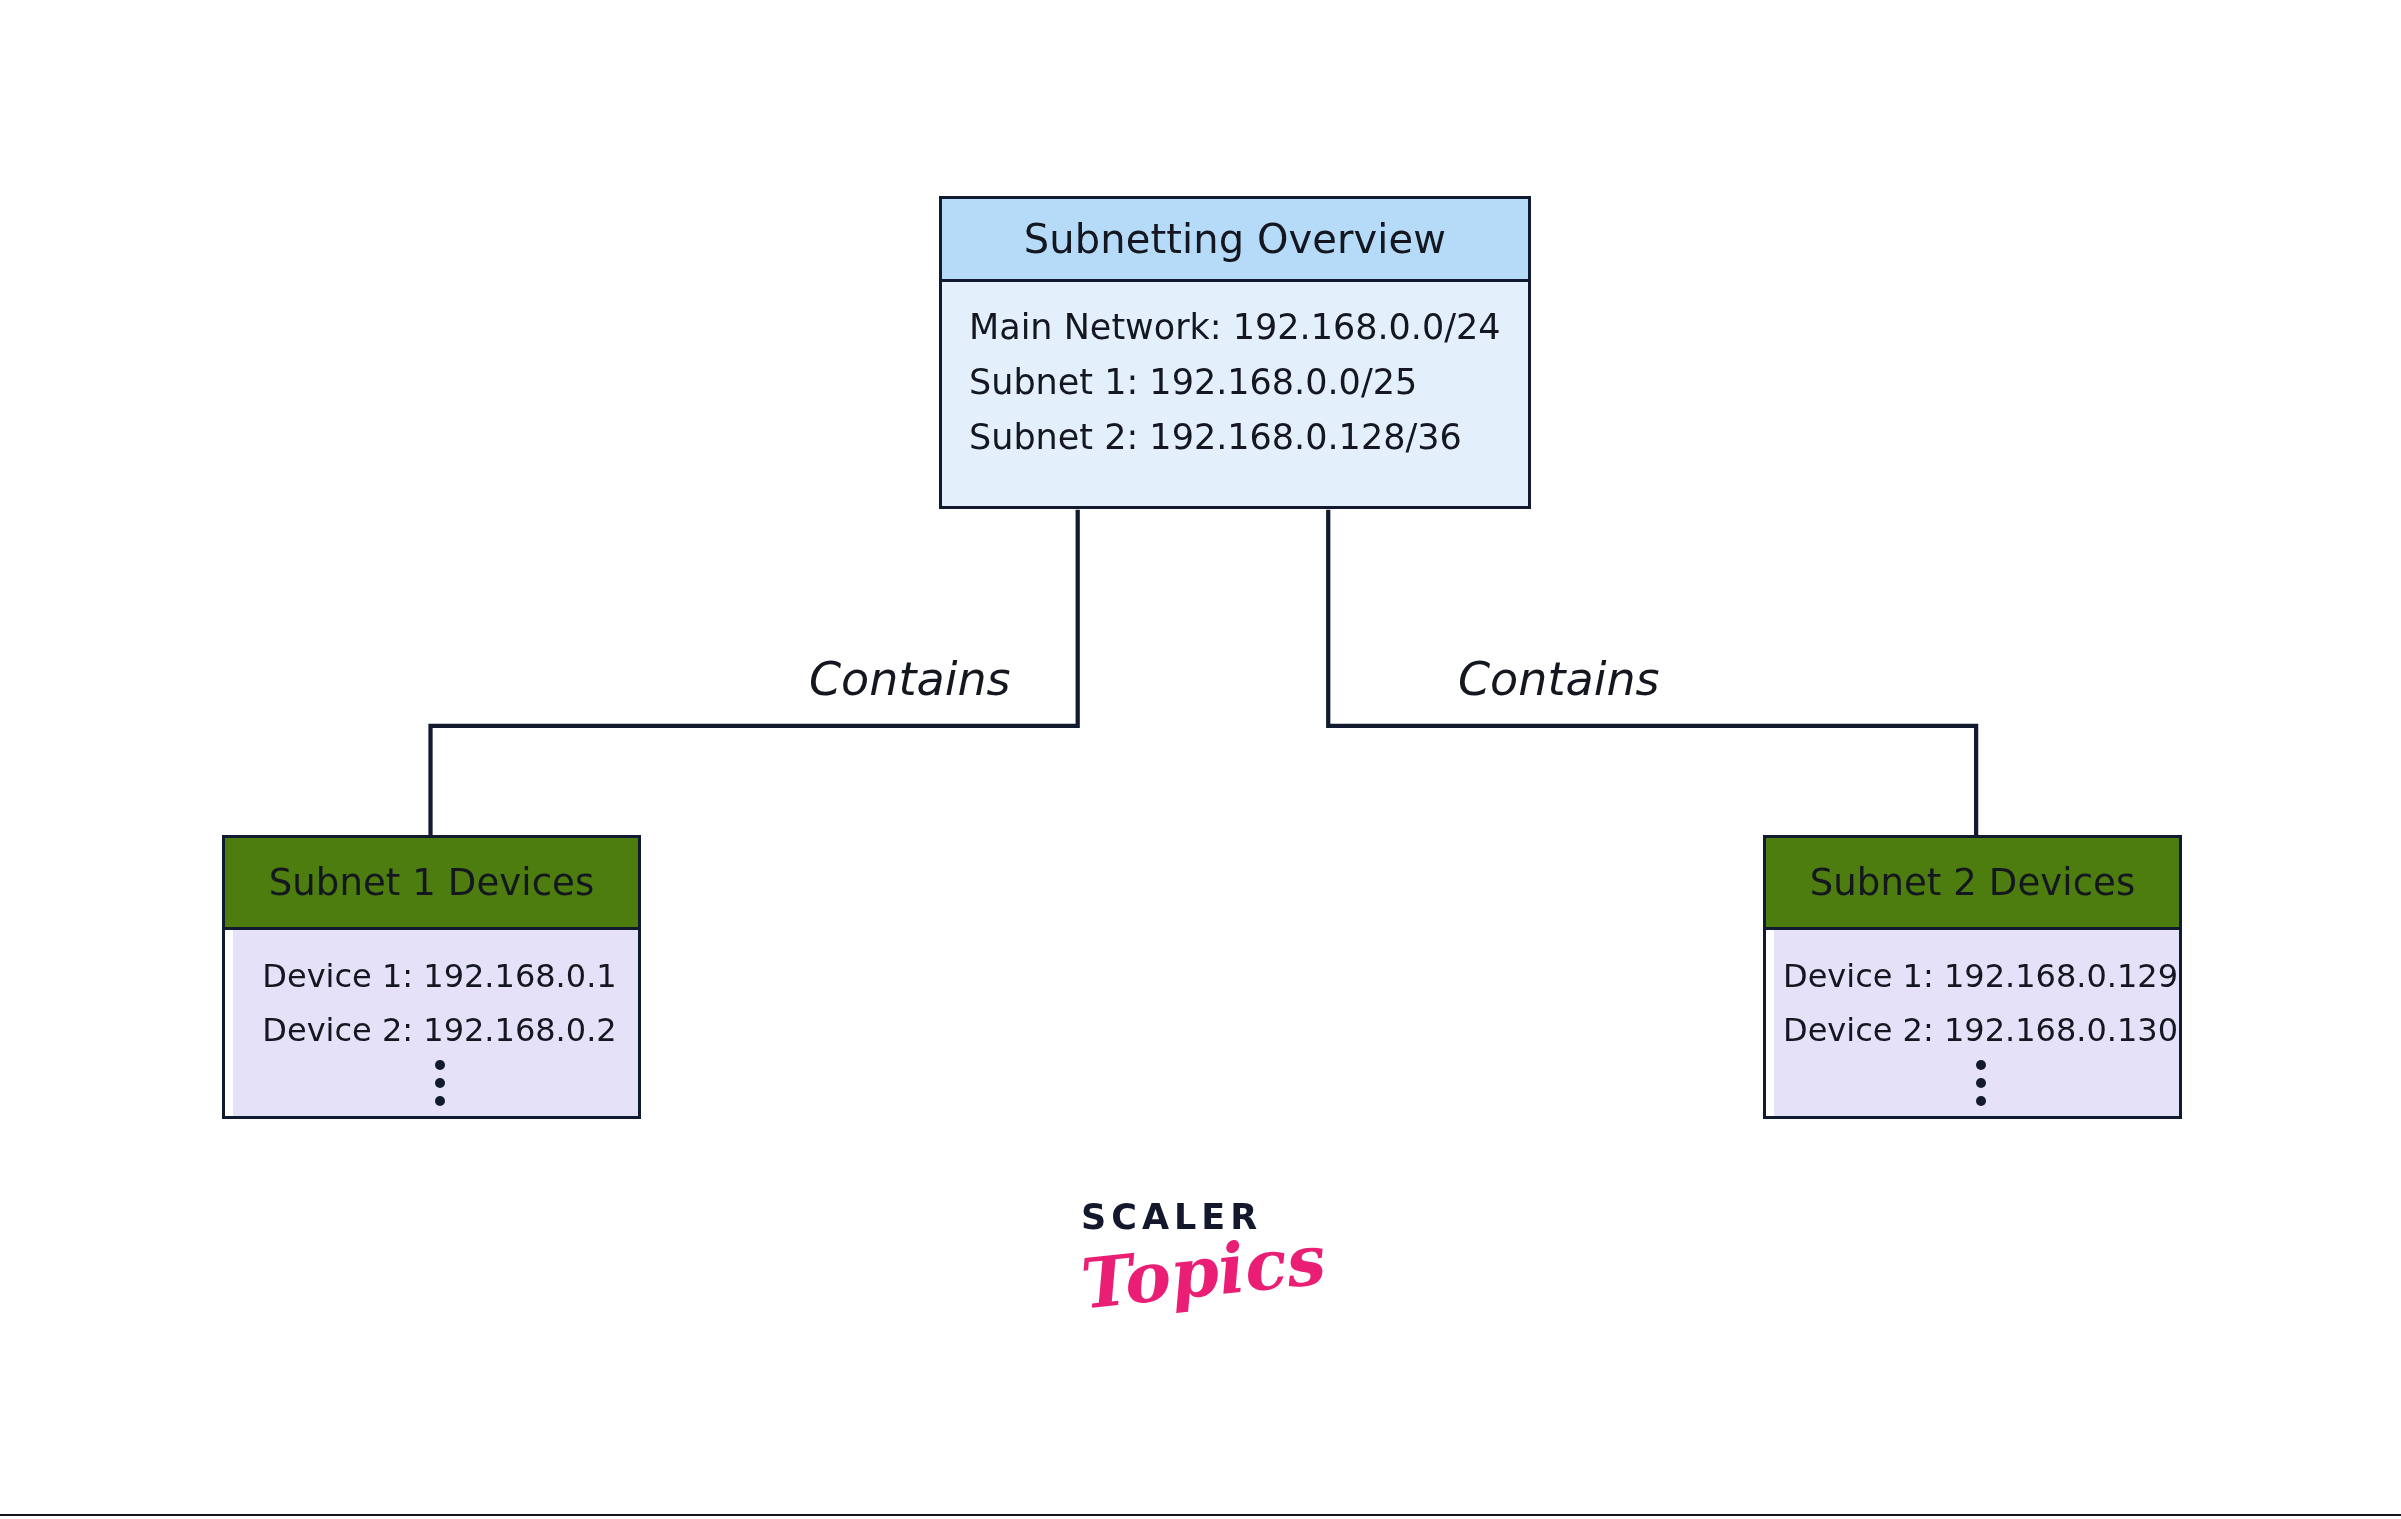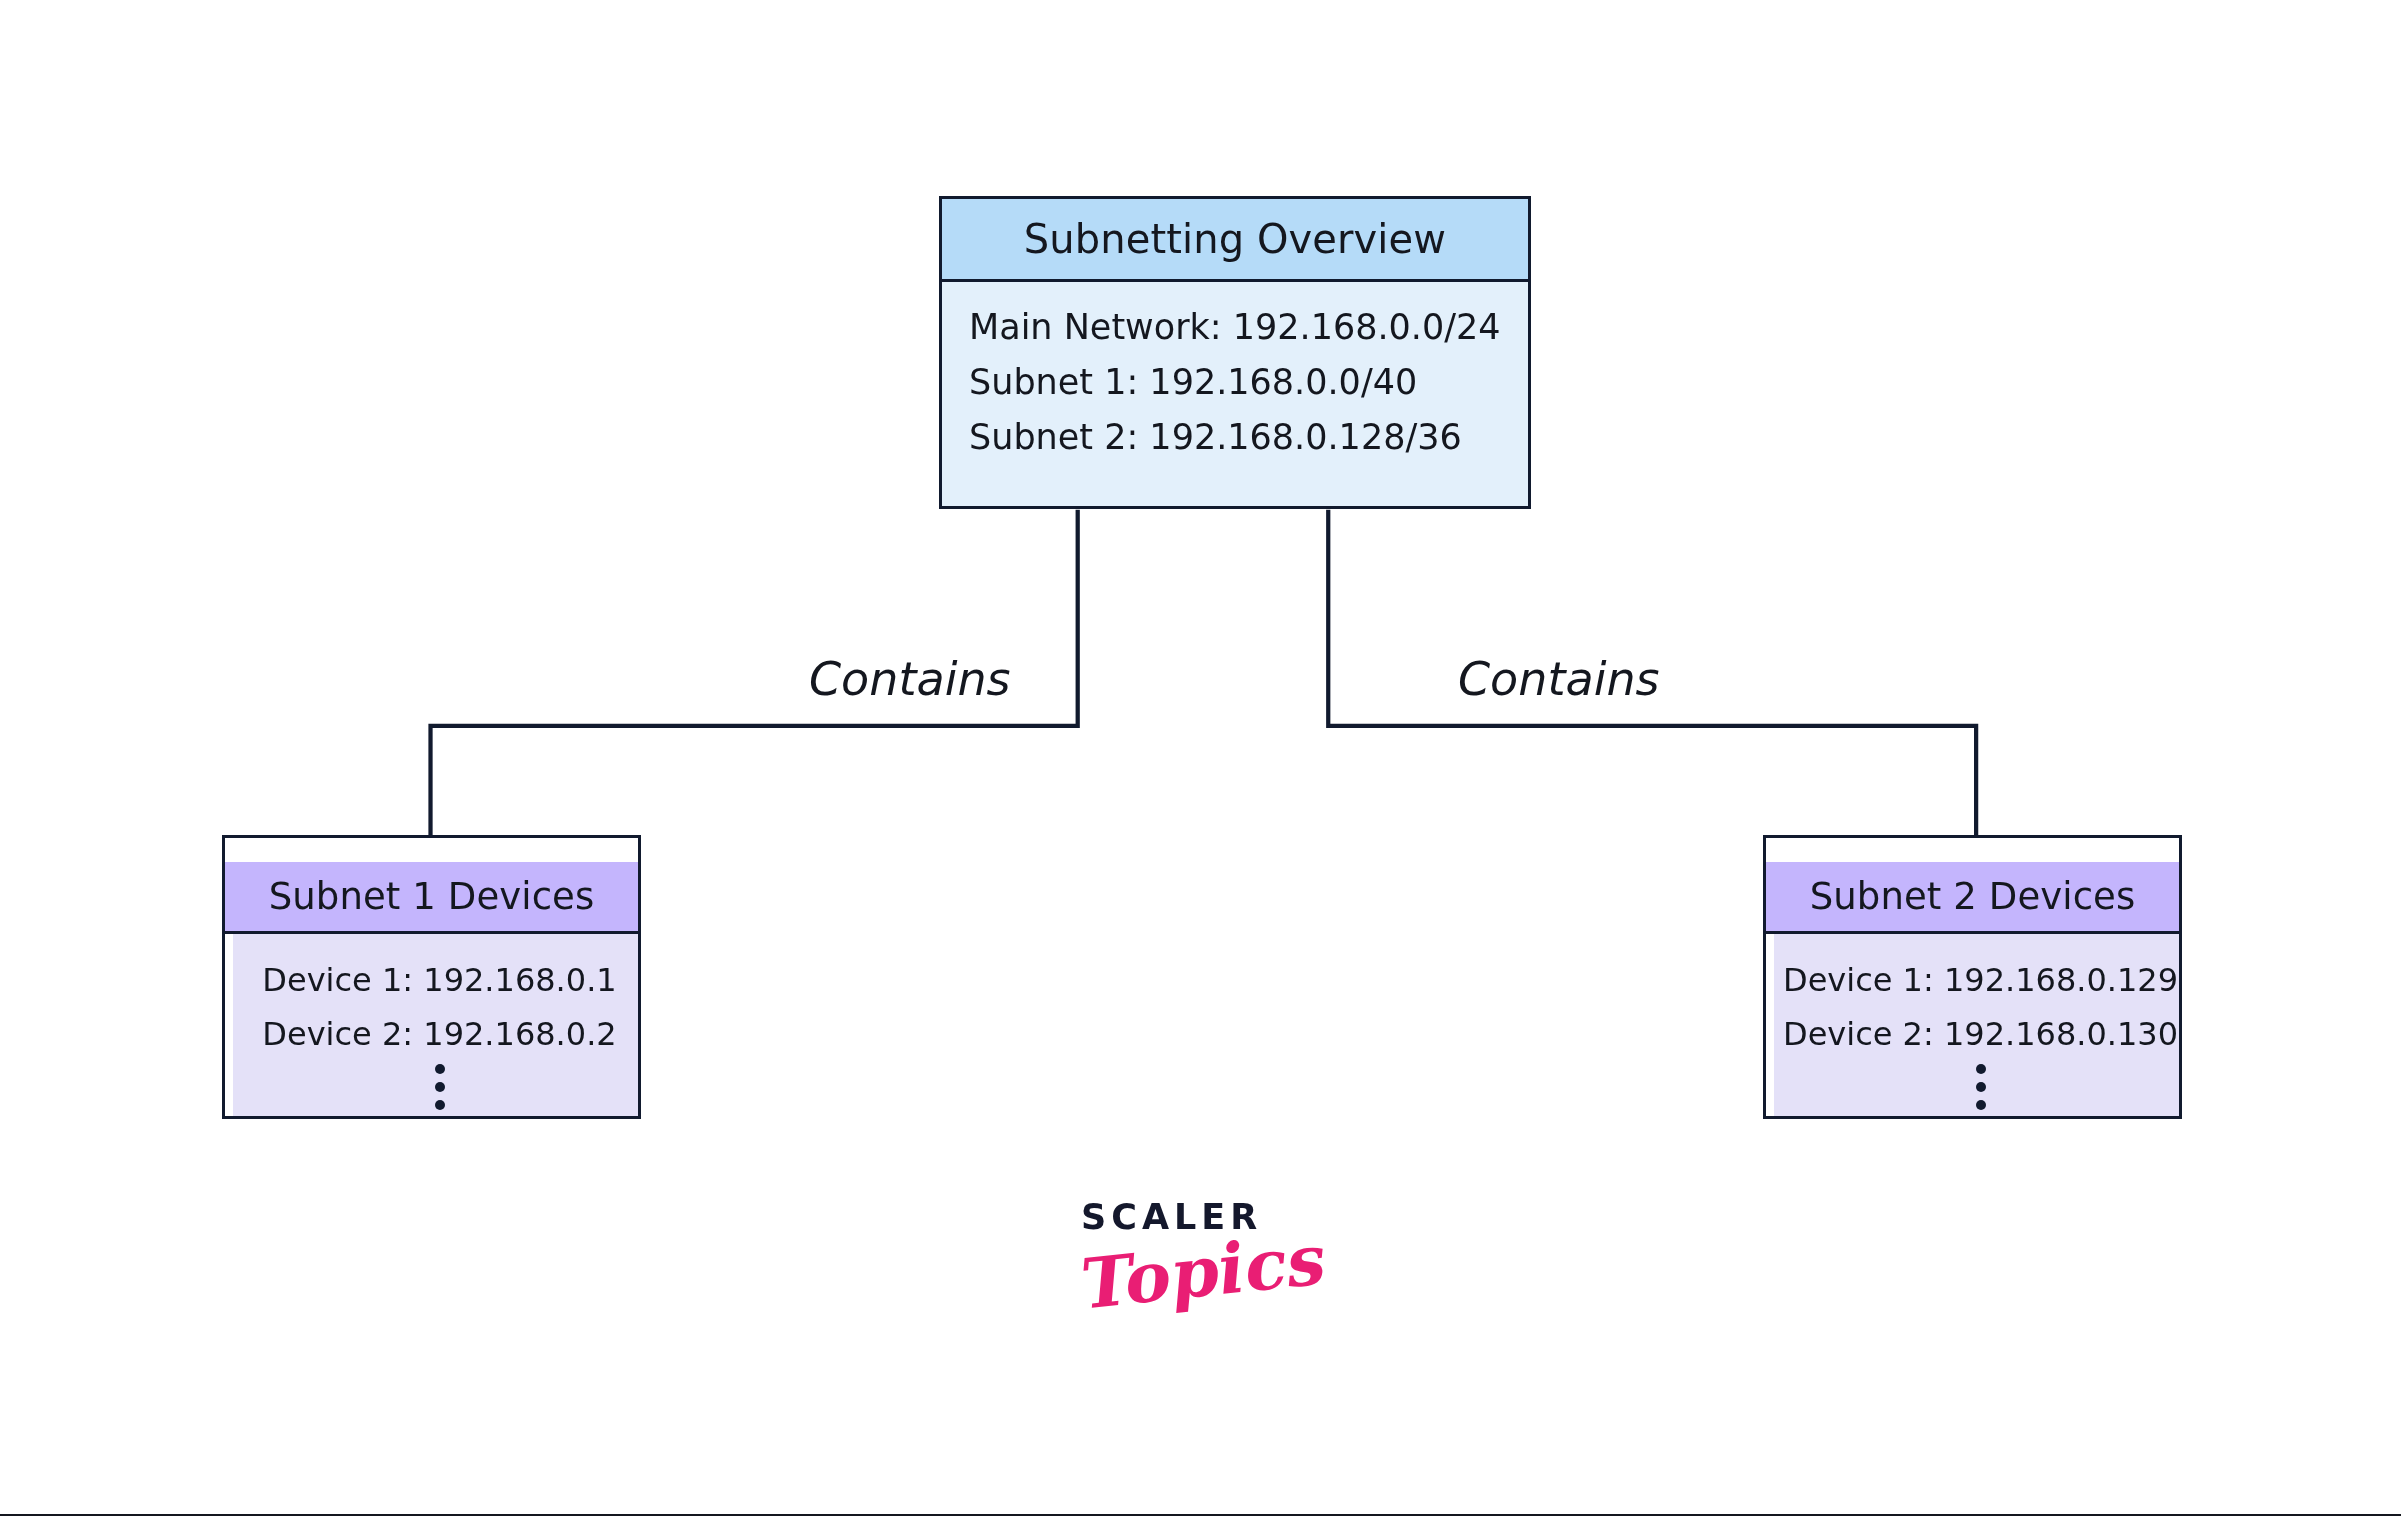--- a/index.html
+++ b/index.html
@@ -55,24 +55,23 @@
     padding:18.4px 0 0 27px;
     font-size:35px;
   }
   #node-root .node-body .row{line-height:1.56;}
 
   
   .node-leaf{width:419px;height:284px;top:835px;}
   #node-subnet1{left:222px;}
   #node-subnet2{left:1763px;}
   .node-leaf .node-header{
-    height:72px;
-    background:#c4b5fd;
+    height:92px;
+    background:#4d7c0f;
     font-size:37px;
-    margin-top:24px;
   }
   .node-leaf .node-body{
     height:189px;
     background:#e4e1f8;
     padding:20px 0 0 0;
     font-size:32px;
     align-items:center;
     margin-left:8px;
   }
   .node-leaf .node-body .row{line-height:1.68;}
@@ -142,21 +141,21 @@
 
     <path d="M 1527 722 L 1527 1028 L 610 1028 L 610 1183" fill="none" stroke="#111a2e" stroke-width="6"></path>
 
     <path d="M 1882 722 L 1882 1028 L 2800 1028 L 2800 1183" fill="none" stroke="#111a2e" stroke-width="6"></path>
   </svg>
 
   <div class="node" id="node-root">
     <div class="node-header">Subnetting Overview</div>
     <div class="node-body">
       <div class="row">Main Network: 192.168.0.0/24</div>
-      <div class="row">Subnet 1: 192.168.0.0/40</div>
+      <div class="row">Subnet 1: 192.168.0.0/25</div>
       <div class="row">Subnet 2: 192.168.0.128/36</div>
     </div>
   </div>
 
   <div class="edge-label" id="edge-label-left">Contains</div>
   <div class="edge-label" id="edge-label-right">Contains</div>
 
   <div class="node node-leaf" id="node-subnet1">
     <div class="node-header">Subnet 1 Devices</div>
     <div class="node-body">

